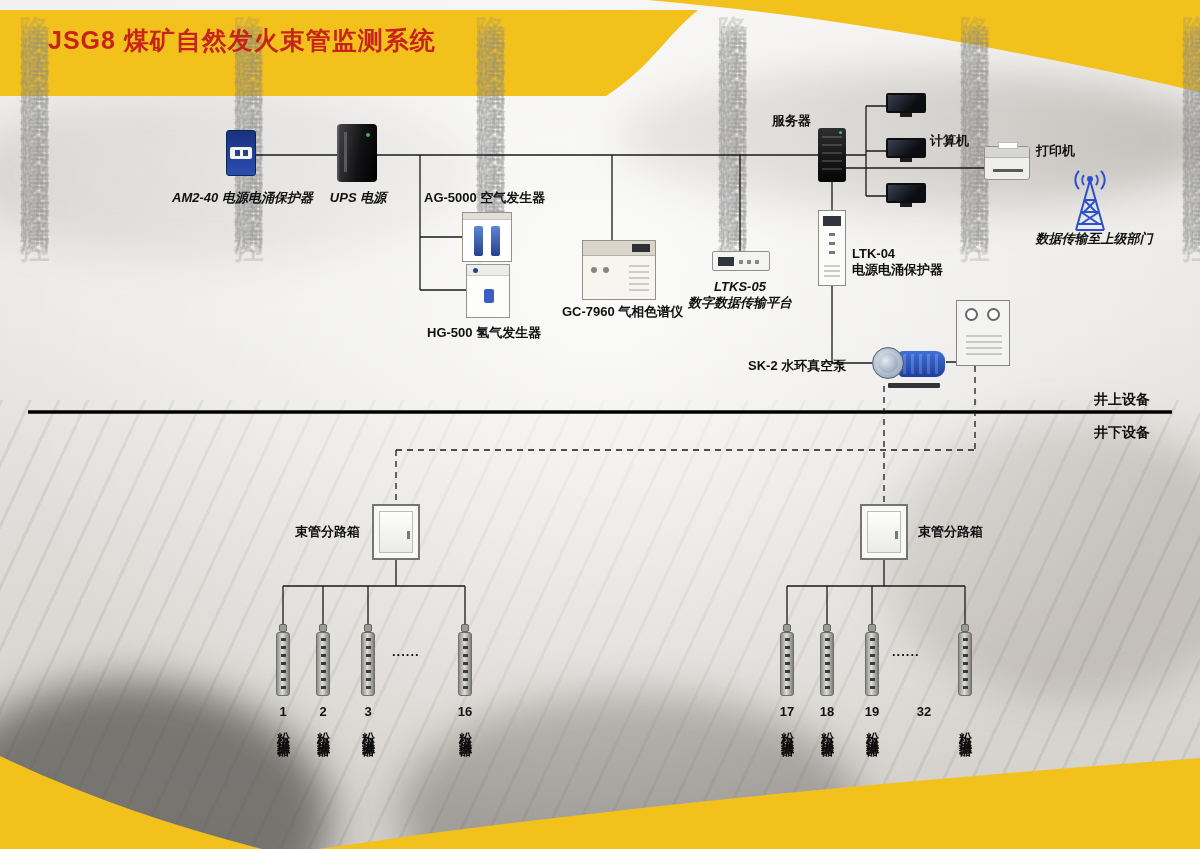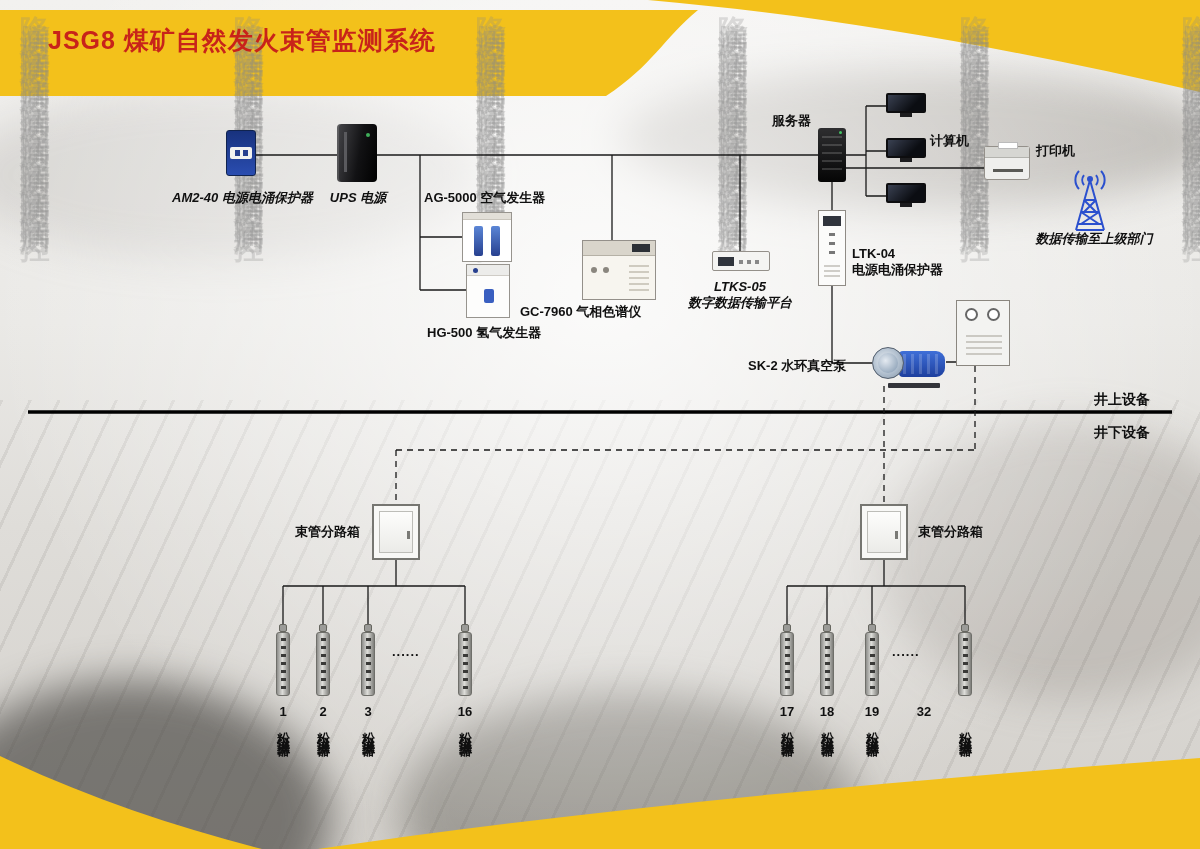--- a/index.html
+++ b/index.html
@@ -373,21 +373,21 @@
     <div class="fcap"></div>
       <div class="fbody">
         <div class="fholes"></div>
       </div>
     </div>
 
   <div class="lbl ctr" style="left:150px;top:190px;width:185px">AM2-40 电源电涌保护器</div>
   <div class="lbl ctr" style="left:318px;top:190px;width:80px">UPS 电源</div>
   <div class="lbl" style="left:424px;top:190px">AG-5000 空气发生器</div>
   <div class="lbl" style="left:427px;top:325px">HG-500 氢气发生器</div>
-  <div class="lbl" style="left:520px;top:304px">GC-7960 气相色谱仪</div>
+  <div class="lbl" style="left:562px;top:304px">GC-7960 气相色谱仪</div>
   <div class="lbl ctr" style="left:678px;top:279px;width:124px">
     <div>LTKS-05</div>
     <div>数字数据传输平台</div>
   </div>
   <div class="lbl" style="left:772px;top:113px">服务器</div>
   <div class="lbl" style="left:930px;top:133px">计算机</div>
   <div class="lbl" style="left:1036px;top:143px">打印机</div>
   <div class="lbl ctr" style="left:1014px;top:231px;width:160px">数据传输至上级部门</div>
   <div class="lbl" style="left:852px;top:246px">
     <div>LTK-04</div>

